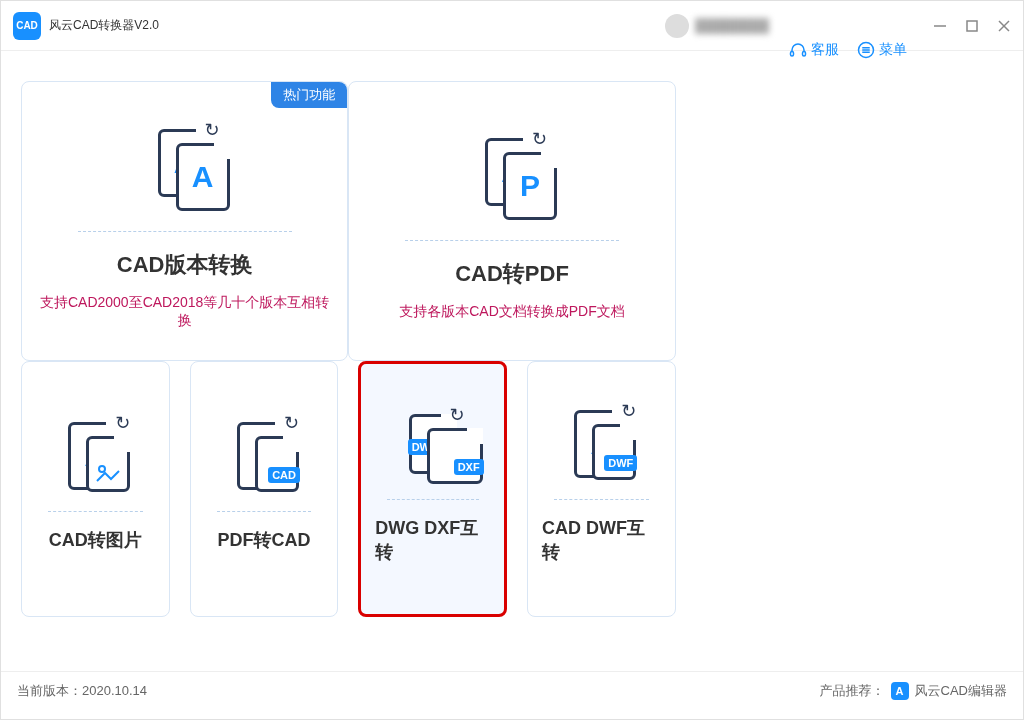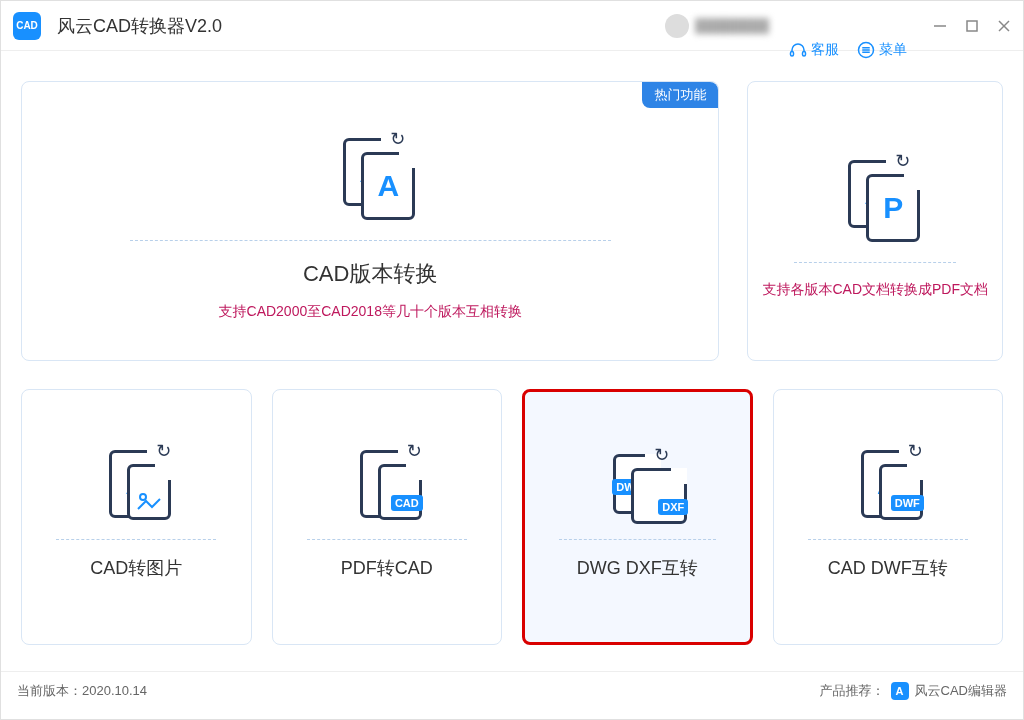--- a/index.html
+++ b/index.html
@@ -1,37 +1,37 @@
 <!DOCTYPE html>
 <html><head>
 <meta charset="utf-8">
 <style>
 * { box-sizing: border-box; margin: 0; padding: 0; }
 body { font-family: "Microsoft YaHei", "PingFang SC", sans-serif; background: #fff; width: 1024px; height: 720px; overflow: hidden; border: 1px solid #e0e0e0; }
 
 .titlebar { height: 50px; display: flex; align-items: center; padding: 0 12px; border-bottom: 1px solid #eee; }
 .logo-badge { width: 28px; height: 28px; background: #1890ff; border-radius: 6px; display: flex; align-items: center; justify-content: center; color: #fff; font-size: 10px; font-weight: bold; margin-right: 8px; }
-.app-title { font-size: 18px; color: #333; flex: 0 0 auto; margin-left: 8px; }
+.app-title { font-size: 12px; color: #333; flex: 0 0 auto; }
 .titlebar-spacer { flex: 1; }
 .user-area { display: flex; align-items: center; margin-right: 20px; color: #bbb; }
 .avatar { width: 24px; height: 24px; border-radius: 50%; background: #ddd; margin-right: 6px; }
 .blurred { filter: blur(3px); color: #aaa; font-size: 13px; }
 .header-link { display: flex; align-items: center; color: #1890ff; font-size: 14px; margin-right: 18px; cursor: pointer; margin-top: 48px; }
 .header-link .ic { width: 18px; height: 18px; margin-right: 4px; display: inline-flex; align-items: center; justify-content: center; }
 .win-btns { display: flex; gap: 18px; margin-left: 8px; }
 .win-btn { width: 14px; height: 14px; cursor: pointer; color: #888; display: flex; align-items: center; justify-content: center; }
 
-.main { padding: 30px 20px 10px; display: grid; grid-template-columns: 1fr; grid-template-rows: 280px 256px; gap: 28px; height: 620px; }
+.main { padding: 30px 20px 10px; display: grid; grid-template-columns: 1fr 1fr 1fr; grid-template-rows: 280px 256px; height: 620px; }
 .row2 { display: grid; grid-template-columns: repeat(4, 1fr); gap: 20px; grid-column: 1 / 3; }
 .card { border: 1px solid #d9e6f5; border-radius: 8px; position: relative; display: flex; flex-direction: column; align-items: center; justify-content: center; padding: 20px 14px; cursor: pointer; background: #fff; }
 .card.highlighted { border: 3px solid #d90000; background: #f4f8ff; }
 .badge { position: absolute; top: 0; right: 0; background: #2e84e6; color: #fff; font-size: 13px; padding: 4px 12px; border-radius: 0 8px 0 8px; }
 .icon-wrap { height: 100px; display: flex; align-items: center; justify-content: center; margin-bottom: 10px; }
 .card-divider { width: 72%; border-top: 1px dashed #b8d0ea; margin: 8px 0 18px; }
-.card-title { font-size: 22px; color: #333; margin-bottom: 14px; font-weight: 400; }
+.card-title { font-size: 22px; color: #333; margin-bottom: 14px; font-weight: 700; }
 .card-desc { font-size: 14px; color: #be185d; text-align: center; }
 .card.small .card-title { font-size: 18px; margin-bottom: 16px; }
 .card.small .icon-wrap { height: 90px; margin-bottom: 4px; }
 .card.small .card-divider { margin: 6px 0 16px; width: 80%; }
 
 .footer { height: 38px; display: flex; align-items: center; padding: 4px 16px; border-top: 1px solid #eee; font-size: 13px; color: #666; }
 .footer-spacer { flex: 1; }
 .footer-logo { width: 18px; height: 18px; background: #1890ff; border-radius: 4px; display: inline-flex; align-items: center; justify-content: center; color: #fff; font-size: 11px; font-weight: bold; margin: 0 6px; }
 .page { width: 54px; height: 68px; border: 3px solid #2b3a55; border-radius: 6px; background: #fff; position: relative; display: flex; align-items: center; justify-content: center; }
 .page .dogear { position: absolute; top: -3px; right: -3px; width: 16px; height: 16px; background: #fff; border-left: 3px solid #2b3a55; border-bottom: 3px solid #2b3a55; }
@@ -124,20 +124,21 @@
             <span class="letter">A</span>
           </div>
         <div class="page back">
             <div class="dogear"></div>
             <span class="letter">P</span>
           </div>
         <span class="arrow-swap">↻</span>
       </div>
     </div>
     <div class="card-divider"></div>
+    <div class="card-title">CAD转PDF</div>
     <div class="card-desc">支持各版本CAD文档转换成PDF文档</div>
   </div>
 
   <div class="row2">
 
     <div class="card small">
       <div class="icon-wrap">
         <div class="stack">
           <div class="page">
               <div class="dogear"></div>

